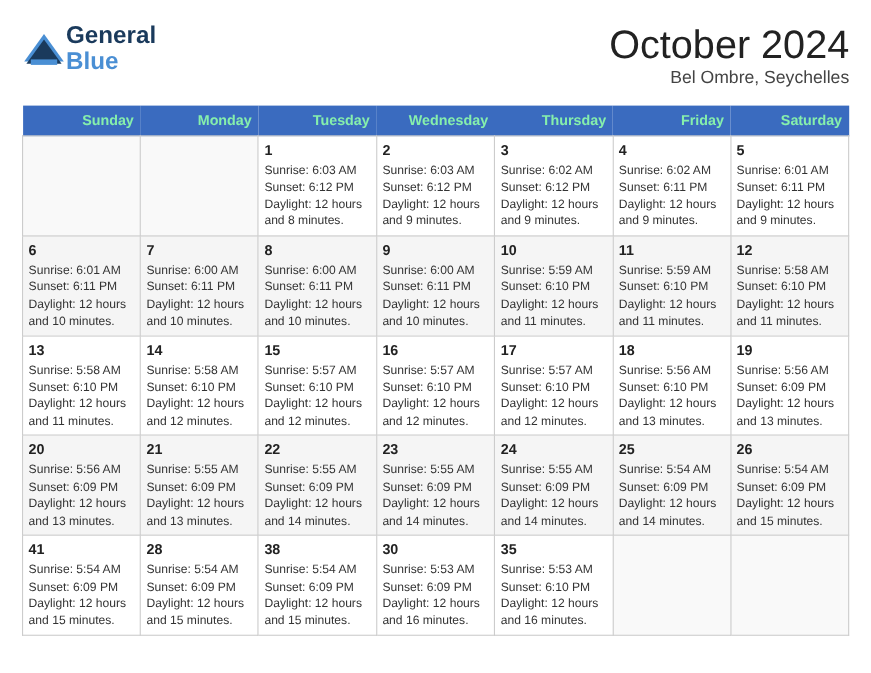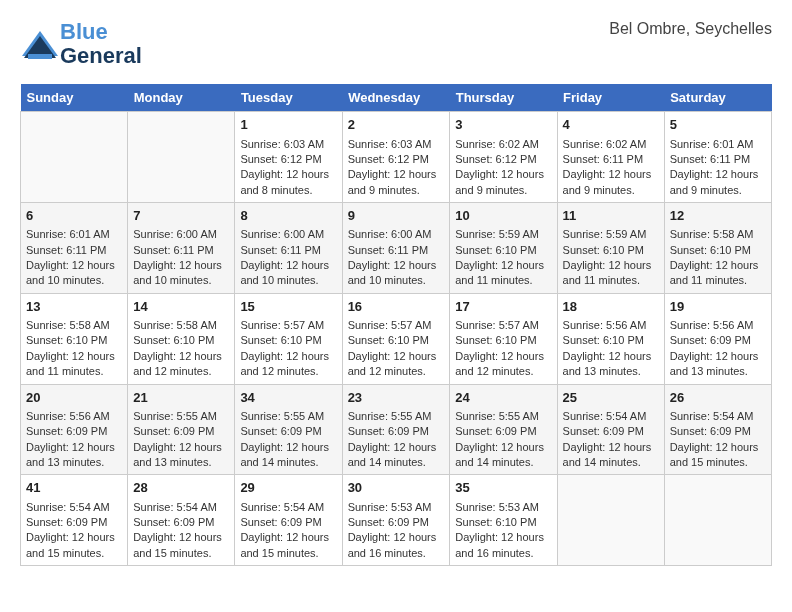--- a/index.html
+++ b/index.html
@@ -48,23 +48,23 @@
       color: #444;
       text-align: right;
     }
     table {
       width: 100%;
       border-collapse: collapse;
       font-size: 11px;
     }
     thead tr th {
       background-color: #3a6bbf;
-      color: #ffffff;
+      color: #86efac;
       padding: 6px 6px;
-      text-align: left;
+      text-align: right;
       font-size: 13px;
       font-weight: bold;
     }
     tbody tr td {
       border: 1px solid #ccc;
       vertical-align: top;
       padding: 4px 5px;
       height: 80px;
       width: 108px;
       color: #333;
@@ -97,25 +97,26 @@
 <div class="header">
   <div class="logo">
     <div class="logo-icon">
       <svg width="40" height="40" viewBox="0 0 40 40">
         <polygon points="20,5 38,30 2,30" fill="#4a8fd4"></polygon>
         <polygon points="20,10 36,32 4,32" fill="#1a3a5c"></polygon>
         <rect x="8" y="28" width="24" height="5" fill="#4a8fd4"></rect>
       </svg>
     </div>
     <div class="logo-text">
+      <div>General</div>
       <div><span>Blue</span></div>
-      <div>General</div>
     </div>
   </div>
   <div class="title-block">
+    <div class="month-title">October 2024</div>
     <div class="location">Bel Ombre, Seychelles</div>
   </div>
 </div>
 
 <table>
   <thead>
     <tr id="header-row">
     <th>Sunday</th>
         <th>Monday</th>
         <th>Tuesday</th>
@@ -255,21 +256,21 @@
 Sunset: 6:09 PM
 Daylight: 12 hours and 13 minutes.</div>
         </td>
         <td>
           <span class="day-number">21</span>
           <div class="day-info" style="white-space: pre-line;">Sunrise: 5:55 AM
 Sunset: 6:09 PM
 Daylight: 12 hours and 13 minutes.</div>
         </td>
         <td>
-          <span class="day-number">34</span>
+          <span class="day-number">22</span>
           <div class="day-info" style="white-space: pre-line;">Sunrise: 5:55 AM
 Sunset: 6:09 PM
 Daylight: 12 hours and 14 minutes.</div>
         </td>
         <td>
           <span class="day-number">23</span>
           <div class="day-info" style="white-space: pre-line;">Sunrise: 5:55 AM
 Sunset: 6:09 PM
 Daylight: 12 hours and 14 minutes.</div>
         </td>
@@ -299,21 +300,21 @@
 Sunset: 6:09 PM
 Daylight: 12 hours and 15 minutes.</div>
         </td>
         <td>
           <span class="day-number">28</span>
           <div class="day-info" style="white-space: pre-line;">Sunrise: 5:54 AM
 Sunset: 6:09 PM
 Daylight: 12 hours and 15 minutes.</div>
         </td>
         <td>
-          <span class="day-number">29</span>
+          <span class="day-number">38</span>
           <div class="day-info" style="white-space: pre-line;">Sunrise: 5:54 AM
 Sunset: 6:09 PM
 Daylight: 12 hours and 15 minutes.</div>
         </td>
         <td>
           <span class="day-number">30</span>
           <div class="day-info" style="white-space: pre-line;">Sunrise: 5:53 AM
 Sunset: 6:09 PM
 Daylight: 12 hours and 16 minutes.</div>
         </td>

